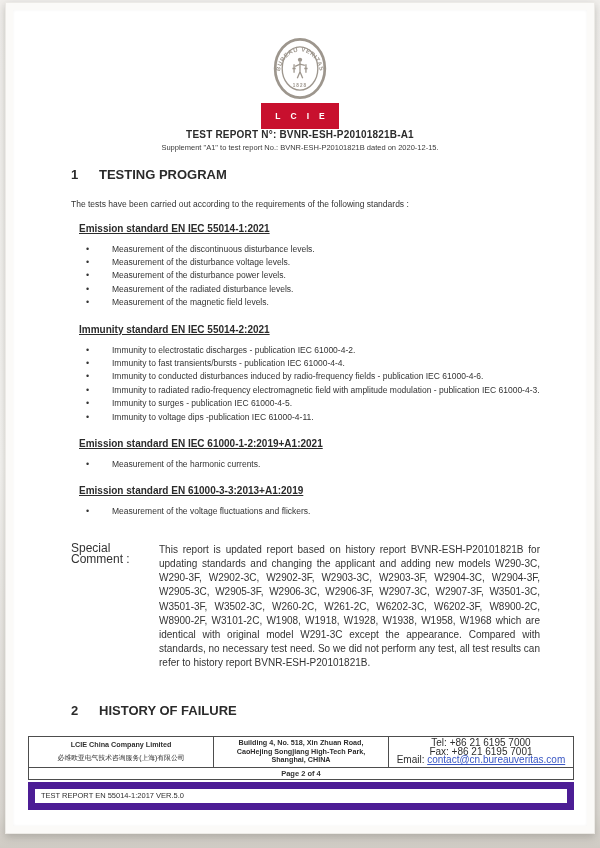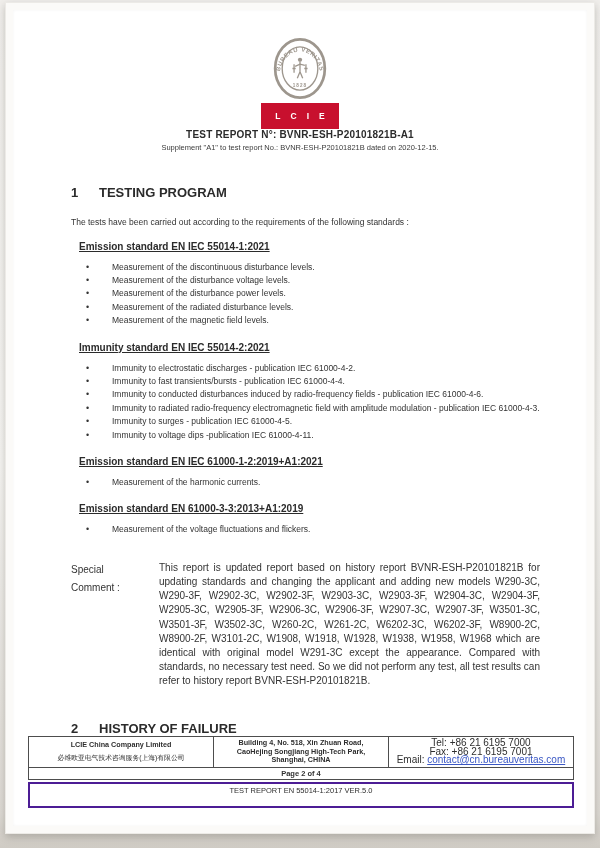--- a/index.html
+++ b/index.html
@@ -34,39 +34,39 @@
   }
   .report-title {
     text-align:center; font-size:10px; font-weight:bold;
     color:#2b2b2b; letter-spacing:.2px;
   }
   .report-subtitle {
     text-align:center; font-size:7.5px; margin-top:2.5px; color:#3a3a3a;
   }
 
   
-  .sec-heading { font-size:13px; font-weight:bold; color:#2b2b2b; margin-top:33px; }
+  .sec-heading { font-size:13px; font-weight:bold; color:#2b2b2b; margin-top:15px; }
   .sec-heading .sec-num { display:inline-block; width:28px; }
   .intro { font-size:8.5px; margin-top:17px; }
   .std-heading {
     font-size:10px; font-weight:bold; text-decoration:underline;
     margin-top:14px; color:#2b2b2b;padding-left:8px;
   }
   ul.std-list { list-style:none; margin:9px 0 0 0; padding:0; }
   ul.std-list li {
     font-size:8.5px; line-height:13.4px; position:relative;
     padding-left:41px; text-align:justify;
   }
   ul.std-list li::before {
     content:"\2022"; position:absolute; left:15px; top:0; font-size:9px;
   }
 
   
   .special-comment { display:grid; grid-template-columns:88px 1fr; margin-top:24px; }
-  .sc-label { font-size:10px; line-height:18px; white-space:pre-line; }
+  .sc-label { font-size:12px; line-height:11px; white-space:pre-line; }
   .sc-text { font-size:10px; line-height:14.2px; text-align:justify; }
 
   .none-body { font-size:8.5px; margin:17px 0 0 27px; }
   .sec2 { margin-top:32px; }
 
   
   .footer { position:absolute; left:15px; right:13px; top:726px; }
   table.footer-table { width:100%; border-collapse:collapse; table-layout:fixed; }
   table.footer-table td {
     border:1px solid #4d4d4d; vertical-align:middle; padding:2px 5px;text-align:center;
@@ -74,22 +74,22 @@
   .ft-col1 { width:34%; }
   .ft-col2 { width:32%; text-align:center; }
   .ft-col3 { width:34%; text-align:right; }
   .company-en { font-size:7.2px; font-weight:bold; color:#2e2e2e; }
   .company-cn { font-size:6.8px; margin-top:4px; color:#2e2e2e; }
   .addr-line { font-size:7.2px; font-weight:bold; line-height:8.6px; color:#2e2e2e; }
   .contact-line { font-size:10px; line-height:8.6px; color:#2e2e2e; }
   .email-link, a.email-link { color:#3a57c4; text-decoration:underline; }
   .page-indicator-cell { text-align:center; font-size:7.5px; font-weight:bold; padding:1px !important; }
   .version-strip {
-    margin-top:2px; border:2px solid #4c1d95;
-    font-size:7.5px; text-align:center; padding:2px 6px 11px; color:#2e2e2e;
+    margin-top:2px; border:7px solid #4c1d95;
+    font-size:7.5px; text-align:left; padding:2px 6px 3px; color:#2e2e2e;
   }
 </style>
 </head>
 <body>
 
 <div class="sheet">
   <div class="page">
 
     <div class="logo-block">
       <svg class="seal" width="54" height="63" viewBox="0 0 100 116">

